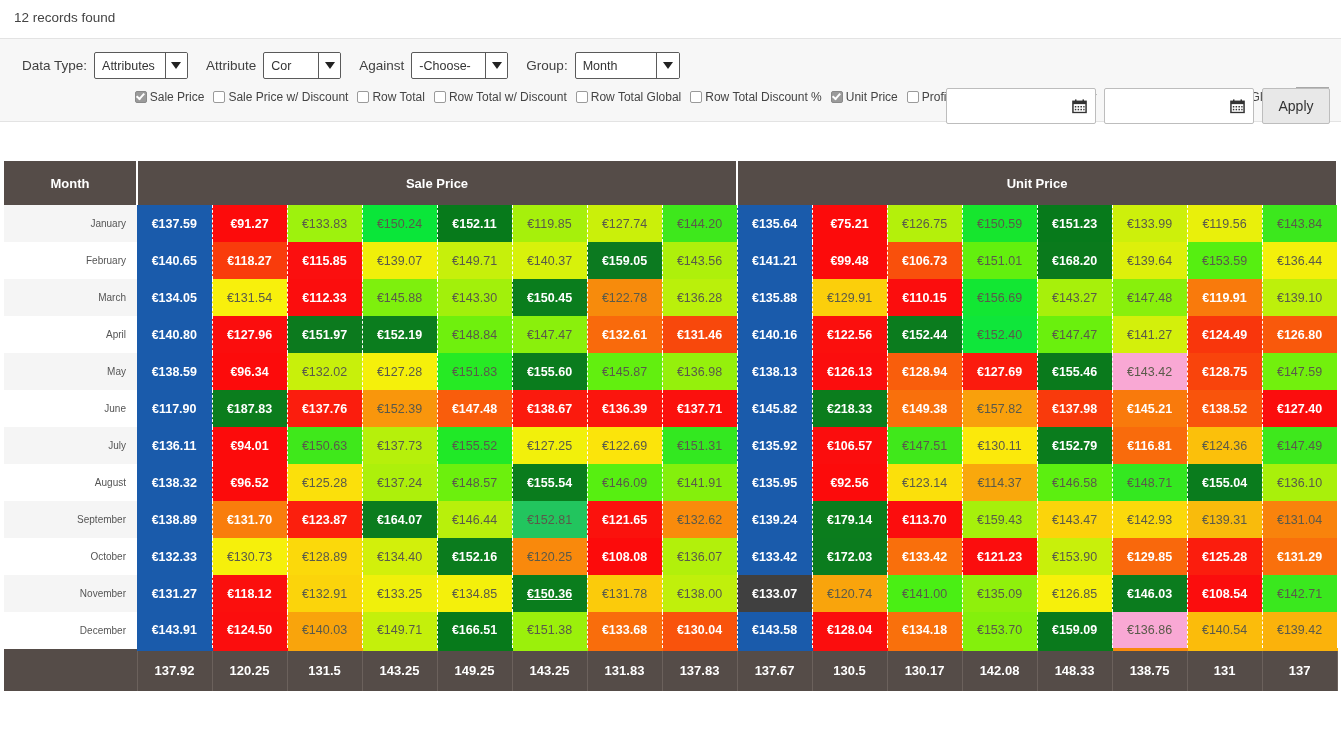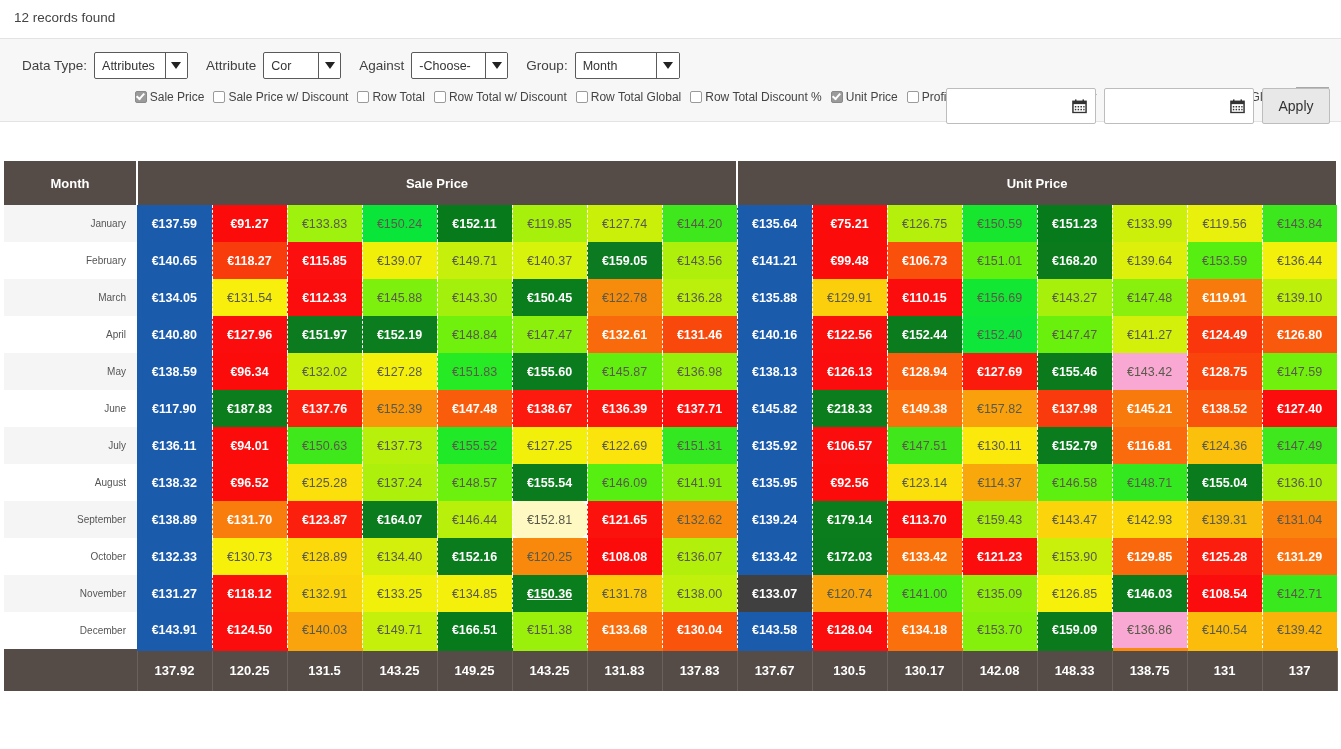--- a/index.html
+++ b/index.html
@@ -562,21 +562,21 @@
           <td class="val light" style="background: rgb(10, 124, 29);">€155.04</td>
           <td class="val dark" style="background: rgb(169, 240, 11);">€136.10</td>
         </tr>
         <tr class="odd">
           <td class="month-cell">September</td>
           <td class="val gblue" style="background: rgb(26, 91, 171);">€138.89</td>
           <td class="val light" style="background: rgb(249, 125, 12);">€131.70</td>
           <td class="val light" style="background: rgb(251, 31, 13);">€123.87</td>
           <td class="val light" style="background: rgb(11, 124, 30);">€164.07</td>
           <td class="val dark" style="background: rgb(184, 240, 11);">€146.44</td>
-          <td class="val dark" style="background: #fef9c3; border-radius: 8px;">€152.81</td>
+          <td class="val dark" style="background: #22c55e;">€152.81</td>
           <td class="val light" style="background: rgb(251, 18, 13);">€121.65</td>
           <td class="val dark" style="background: rgb(249, 139, 12);">€132.62</td>
           <td class="val gblue" style="background: rgb(26, 91, 171);">€139.24</td>
           <td class="val light" style="background: rgb(11, 125, 29);">€179.14</td>
           <td class="val light" style="background: rgb(251, 13, 13);">€113.70</td>
           <td class="val dark" style="background: rgb(166, 240, 11);">€159.43</td>
           <td class="val dark" style="background: rgb(251, 212, 11);">€143.47</td>
           <td class="val dark" style="background: rgb(251, 217, 11);">€142.93</td>
           <td class="val dark" style="background: rgb(249, 187, 12); margin-top: 36px;">€139.31</td>
           <td class="val dark" style="background: rgb(249, 131, 12);">€131.04</td>

